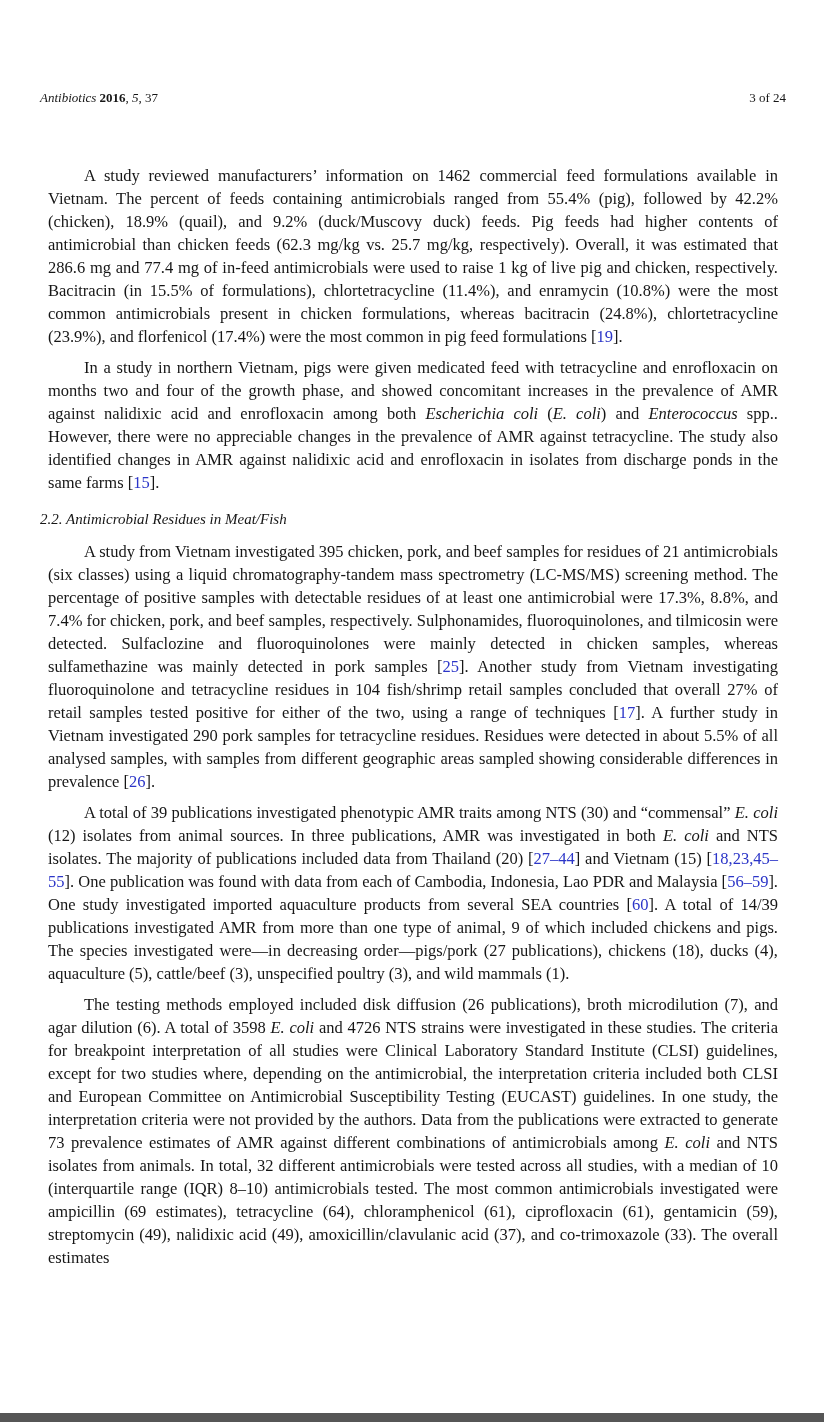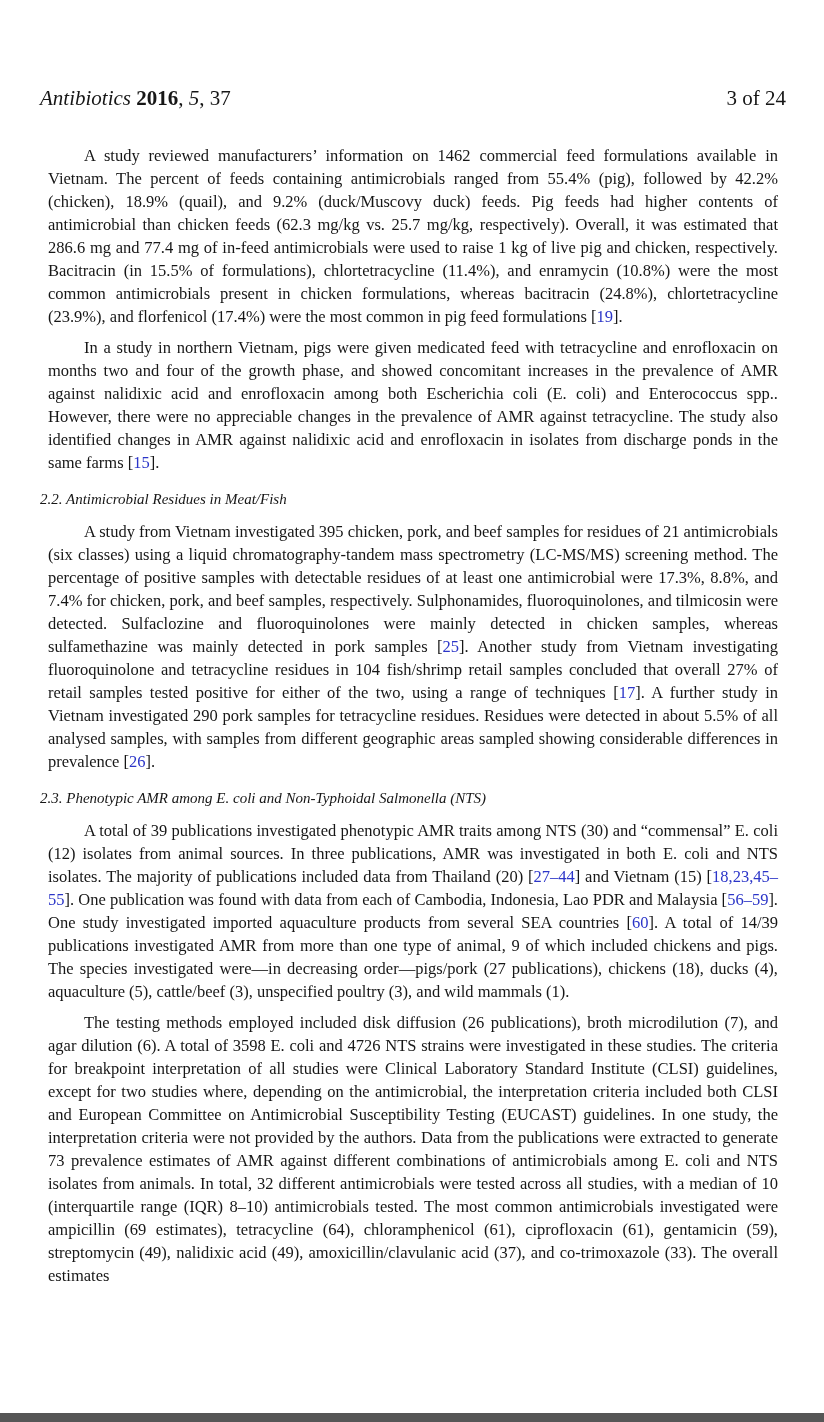--- a/index.html
+++ b/index.html
@@ -20,41 +20,41 @@
     box-sizing: border-box;
     padding: 88px 38px 0 40px;
     font-family: "Liberation Serif", "DejaVu Serif", serif;
     color: var(--text-color, #161616);
     font-size: 16.5px;
   }
   .header {
     display: flex;
     justify-content: space-between;
     align-items: baseline;
-    font-size: 21px;
+    font-size: 13px;
     line-height: 20px;
-    margin-bottom: 36px;
+    margin-bottom: 56px;
   }
   .cite .it { font-style: italic; }
   .cite .b { font-weight: bold; }
   .page-body p.para {
     margin: 8px;
     text-align: justify;
     line-height: 23px;
     text-indent: 36px;
   }
   .page-body h3.subheading {
     margin: 12px 0 7px 0;
     font-weight: normal;
     font-style: italic;
     font-size: 15px;
     line-height: 26px;
     text-align: left;
   }
-  .it { }
+  .it { font-style: italic; }
   .b { font-weight: bold; font-style: normal; }
   .ref {
     color: var(--link-color, #2b35c8);
     cursor: pointer;
   }
   .bottom-bar {
     position: absolute;
     left: 0;
     bottom: 0;
     width: 100%;
@@ -68,18 +68,17 @@
 <div class="sheet">
   <div class="header">
     <div class="cite"><span class="it">Antibiotics </span><span class="b">2016</span><span>, </span><span class="it">5</span><span>, 37</span></div>
     <div class="pageno">3 of 24</div>
   </div>
   <div class="page-body">
       <p class="para"><span>A study reviewed manufacturers’ information on 1462 commercial feed formulations available in Vietnam. The percent of feeds containing antimicrobials ranged from 55.4% (pig), followed by 42.2% (chicken), 18.9% (quail), and 9.2% (duck/Muscovy duck) feeds. Pig feeds had higher contents of antimicrobial than chicken feeds (62.3 mg/kg vs. 25.7 mg/kg, respectively). Overall, it was estimated that 286.6 mg and 77.4 mg of in-feed antimicrobials were used to raise 1 kg of live pig and chicken, respectively. Bacitracin (in 15.5% of formulations), chlortetracycline (11.4%), and enramycin (10.8%) were the most common antimicrobials present in chicken formulations, whereas bacitracin (24.8%), chlortetracycline (23.9%), and florfenicol (17.4%) were the most common in pig feed formulations [</span><span class="ref">19</span><span>].</span></p>
       <p class="para"><span>In a study in northern Vietnam, pigs were given medicated feed with tetracycline and enrofloxacin on months two and four of the growth phase, and showed concomitant increases in the prevalence of AMR against nalidixic acid and enrofloxacin among both </span><span class="it">Escherichia coli</span><span> (</span><span class="it">E. coli</span><span>) and </span><span class="it">Enterococcus</span><span> spp.. However, there were no appreciable changes in the prevalence of AMR against tetracycline. The study also identified changes in AMR against nalidixic acid and enrofloxacin in isolates from discharge ponds in the same farms [</span><span class="ref">15</span><span>].</span></p>
       <h3 class="subheading"><span class="it">2.2. Antimicrobial Residues in Meat/Fish</span></h3>
       <p class="para"><span>A study from Vietnam investigated 395 chicken, pork, and beef samples for residues of 21 antimicrobials (six classes) using a liquid chromatography-tandem mass spectrometry (LC-MS/MS) screening method. The percentage of positive samples with detectable residues of at least one antimicrobial were 17.3%, 8.8%, and 7.4% for chicken, pork, and beef samples, respectively. Sulphonamides, fluoroquinolones, and tilmicosin were detected. Sulfaclozine and fluoroquinolones were mainly detected in chicken samples, whereas sulfamethazine was mainly detected in pork samples [</span><span class="ref">25</span><span>]. Another study from Vietnam investigating fluoroquinolone and tetracycline residues in 104 fish/shrimp retail samples concluded that overall 27% of retail samples tested positive for either of the two, using a range of techniques [</span><span class="ref">17</span><span>]. A further study in Vietnam investigated 290 pork samples for tetracycline residues. Residues were detected in about 5.5% of all analysed samples, with samples from different geographic areas sampled showing considerable differences in prevalence [</span><span class="ref">26</span><span>].</span></p>
-      <h3 class="subheading"><span class="it">2.3. Phenotypic AMR among E. coli and Non-Typhoidal Salmonella (NTS)</span></h3>
       <p class="para"><span>A total of 39 publications investigated phenotypic AMR traits among NTS (30) and “commensal” </span><span class="it">E. coli</span><span> (12) isolates from animal sources. In three publications, AMR was investigated in both </span><span class="it">E. coli</span><span> and NTS isolates. The majority of publications included data from Thailand (20) [</span><span class="ref">27–44</span><span>] and Vietnam (15) [</span><span class="ref">18,23,45–55</span><span>]. One publication was found with data from each of Cambodia, Indonesia, Lao PDR and Malaysia [</span><span class="ref">56–59</span><span>]. One study investigated imported aquaculture products from several SEA countries [</span><span class="ref">60</span><span>]. A total of 14/39 publications investigated AMR from more than one type of animal, 9 of which included chickens and pigs. The species investigated were—in decreasing order—pigs/pork (27 publications), chickens (18), ducks (4), aquaculture (5), cattle/beef (3), unspecified poultry (3), and wild mammals (1).</span></p>
       <p class="para"><span>The testing methods employed included disk diffusion (26 publications), broth microdilution (7), and agar dilution (6). A total of 3598 </span><span class="it">E. coli</span><span> and 4726 NTS strains were investigated in these studies. The criteria for breakpoint interpretation of all studies were Clinical Laboratory Standard Institute (CLSI) guidelines, except for two studies where, depending on the antimicrobial, the interpretation criteria included both CLSI and European Committee on Antimicrobial Susceptibility Testing (EUCAST) guidelines. In one study, the interpretation criteria were not provided by the authors. Data from the publications were extracted to generate 73 prevalence estimates of AMR against different combinations of antimicrobials among </span><span class="it">E. coli</span><span> and NTS isolates from animals. In total, 32 different antimicrobials were tested across all studies, with a median of 10 (interquartile range (IQR) 8–10) antimicrobials tested. The most common antimicrobials investigated were ampicillin (69 estimates), tetracycline (64), chloramphenicol (61), ciprofloxacin (61), gentamicin (59), streptomycin (49), nalidixic acid (49), amoxicillin/clavulanic acid (37), and co-trimoxazole (33). The overall estimates</span></p>
     </div>
 </div>
 <div class="bottom-bar"></div>
 
 </body></html>

